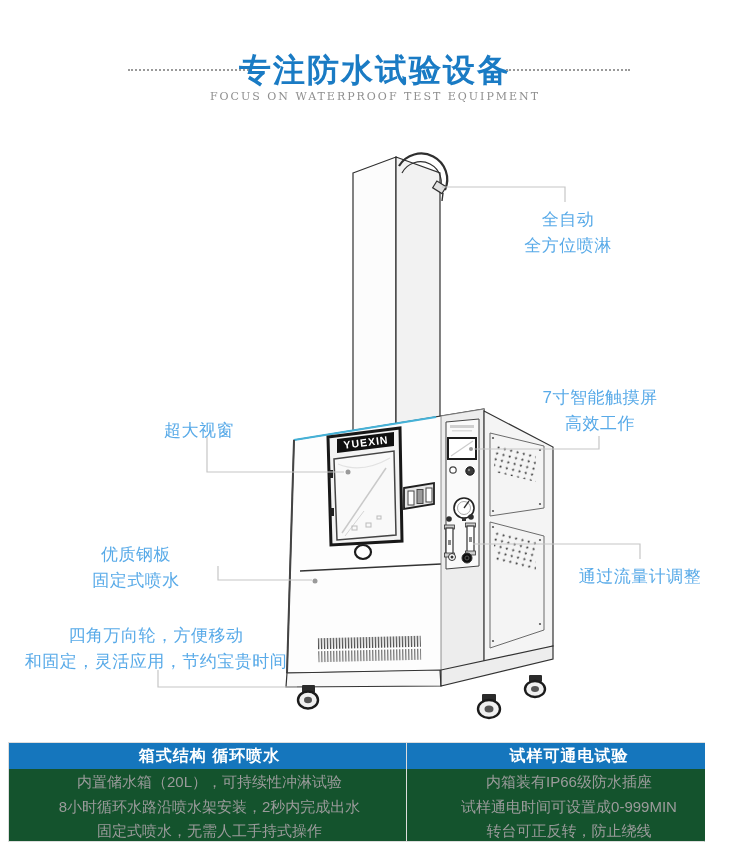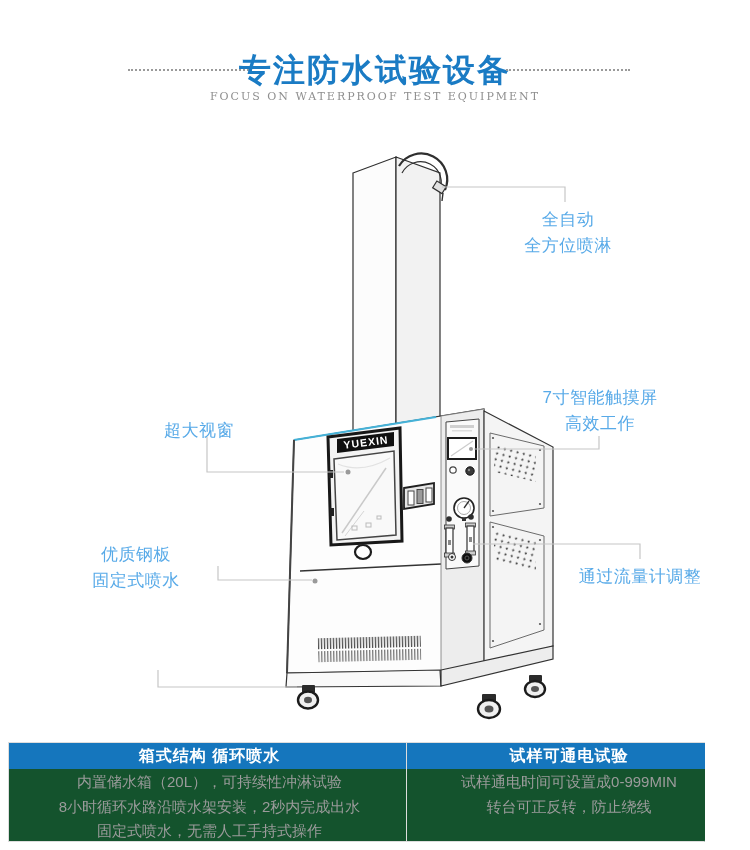--- a/index.html
+++ b/index.html
@@ -196,30 +196,35 @@
   <div class="callout co-window">
     <div>超大视窗</div>
   </div>
   <div class="callout co-steel">
     <div>优质钢板</div>
     <div>固定式喷水</div>
   </div>
   <div class="callout co-flow">
     <div>通过流量计调整</div>
   </div>
+  <div class="callout co-wheels">
+    <div>四角万向轮，方便移动</div>
+    <div>和固定，灵活应用，节约宝贵时间</div>
+  </div>
 
   <div class="feature fleft">
     <div class="bar">箱式结构 循环喷水</div>
     <div class="body">
       <div>内置储水箱（20L），可持续性冲淋试验</div>
       <div>8小时循环水路沿喷水架安装，2秒内完成出水</div>
       <div>固定式喷水，无需人工手持式操作</div>
     </div>
   </div>
   <div class="feature fright">
     <div class="bar">试样可通电试验</div>
     <div class="body">
+      <div>内箱装有IP66级防水插座</div>
       <div>试样通电时间可设置成0-999MIN</div>
       <div>转台可正反转，防止绕线</div>
     </div>
   </div>
 
 </div>
 
 </body></html>

